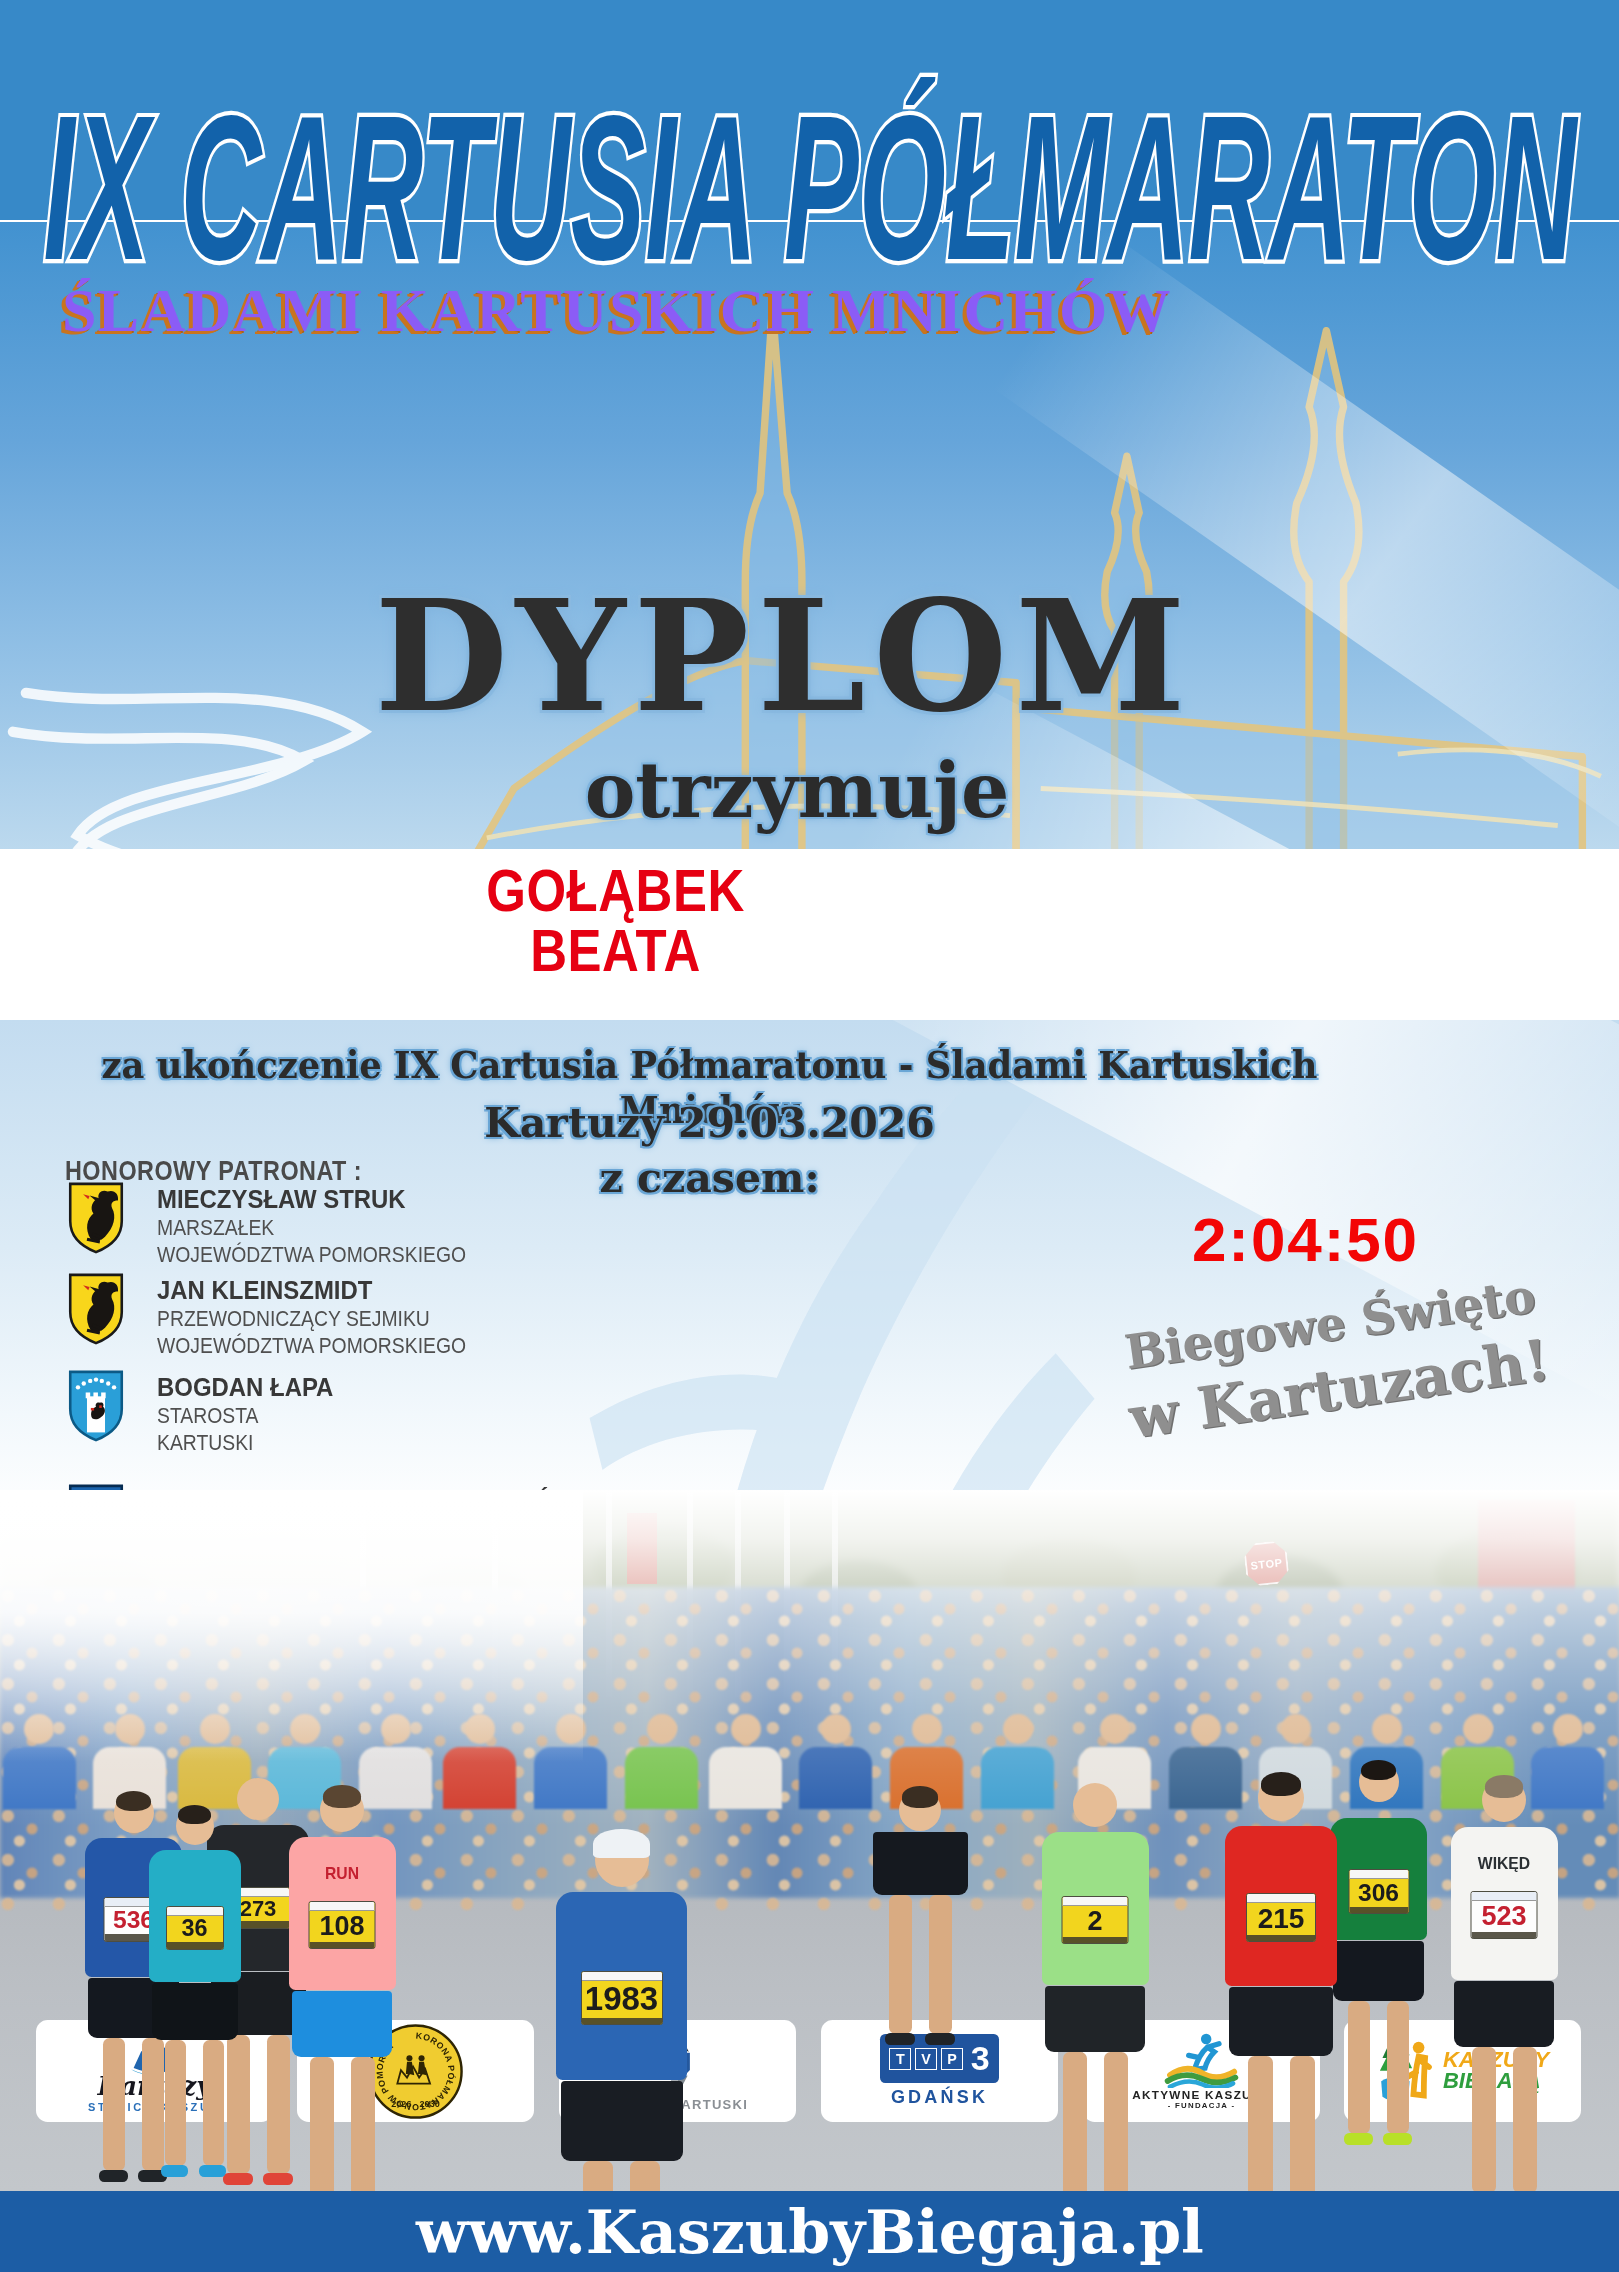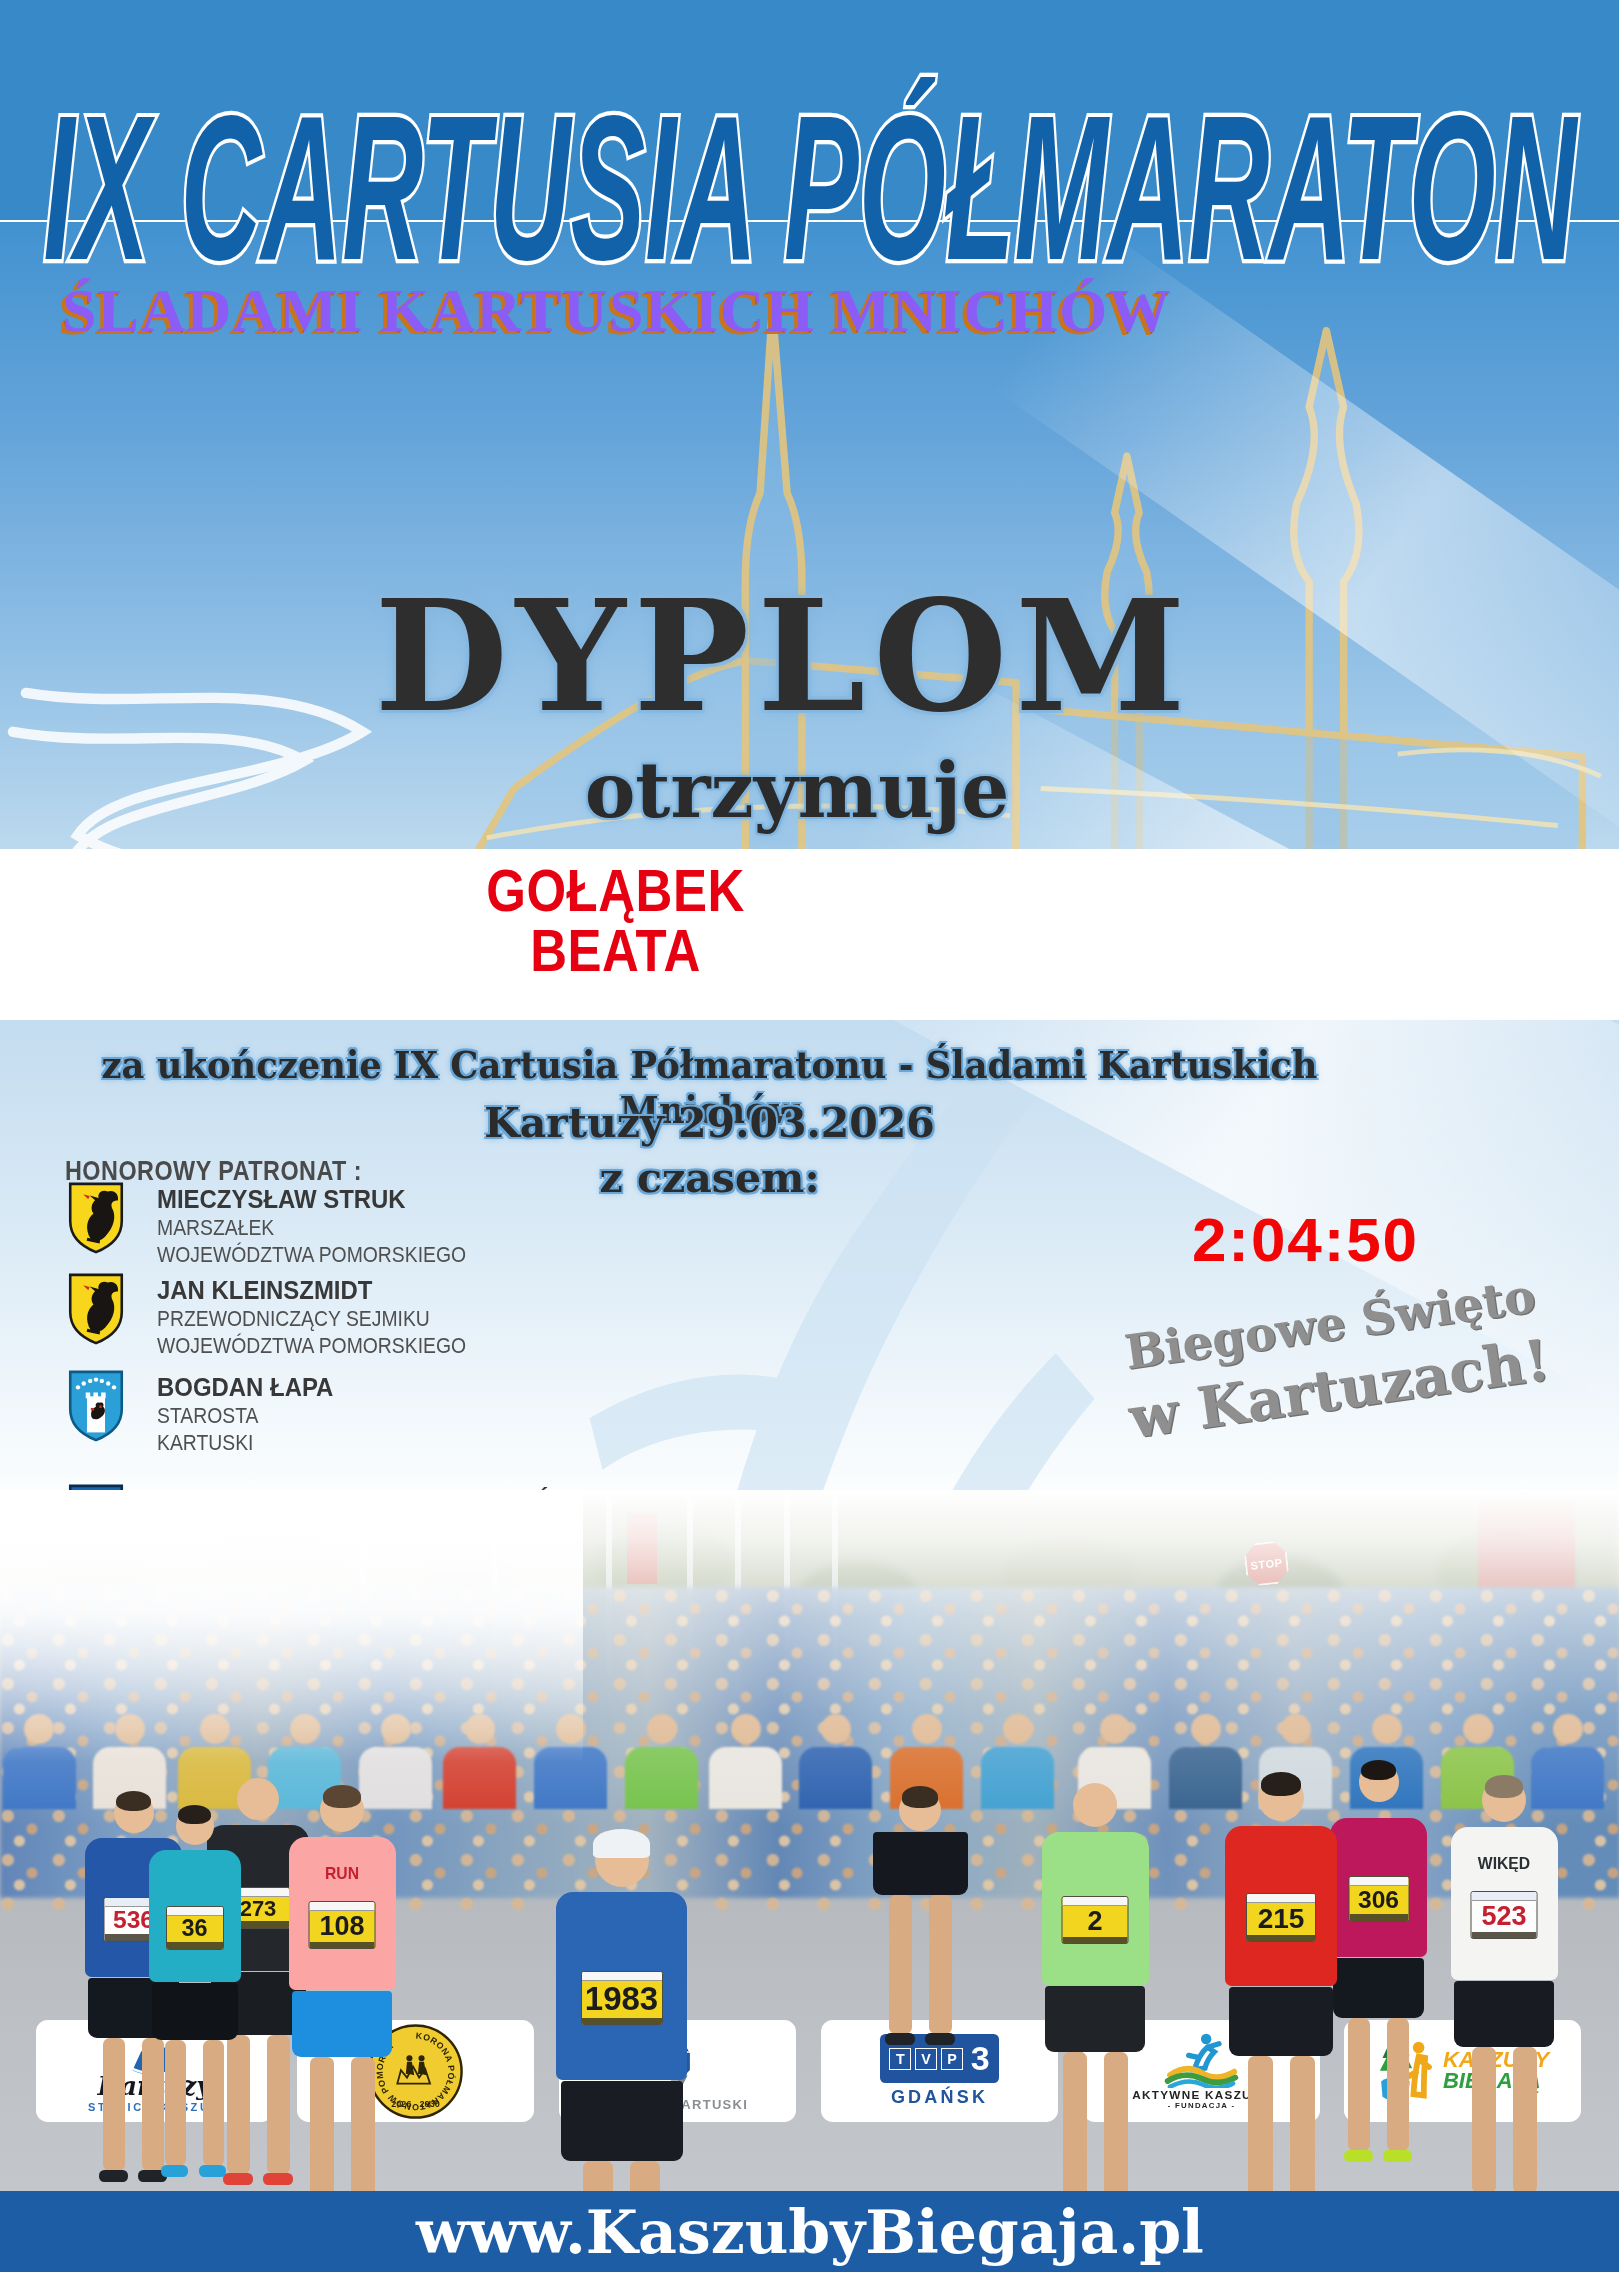--- a/index.html
+++ b/index.html
@@ -538,21 +538,21 @@
           <div class="r-shorts" style="width: 104px; height: 69px; background: rgb(25, 29, 35);"></div>
           <div class="r-legs">
             <div class="r-leg" style="width: 25px; height: 153px; background: rgb(217, 171, 130);"></div>
             <div class="r-leg" style="width: 25px; height: 153px; background: rgb(217, 171, 130);"></div>
           </div>
         </div>
         <div class="runner" style="left: 1320px; top: 272px; width: 117px; z-index: 420;">
           <div class="r-head" style="height: 40px; width: 40px; background: rgb(230, 189, 150);">
             <div class="r-hair" style="background: rgb(28, 23, 19);"></div>
           </div>
-          <div class="r-torso" style="width: 97px; height: 139px; background: #be185d; margin-top: 16px;">
+          <div class="r-torso" style="width: 97px; height: 122px; background: #15803d; margin-top: 16px;">
             <div class="r-bib" style="width: 61px;">
               <div class="r-bib-top"></div>
               <div class="r-num" style="font-size: 24.6px;">306</div>
               <div class="r-bib-bot"></div>
             </div>
           </div>
           <div class="r-shorts" style="width: 91px; height: 60px; background: rgb(20, 24, 31);"></div>
           <div class="r-legs">
             <div class="r-leg" style="width: 22px; height: 133px; background: rgb(217, 171, 130);">
               <div class="r-shoe" style="background: rgb(184, 224, 40);"></div>

